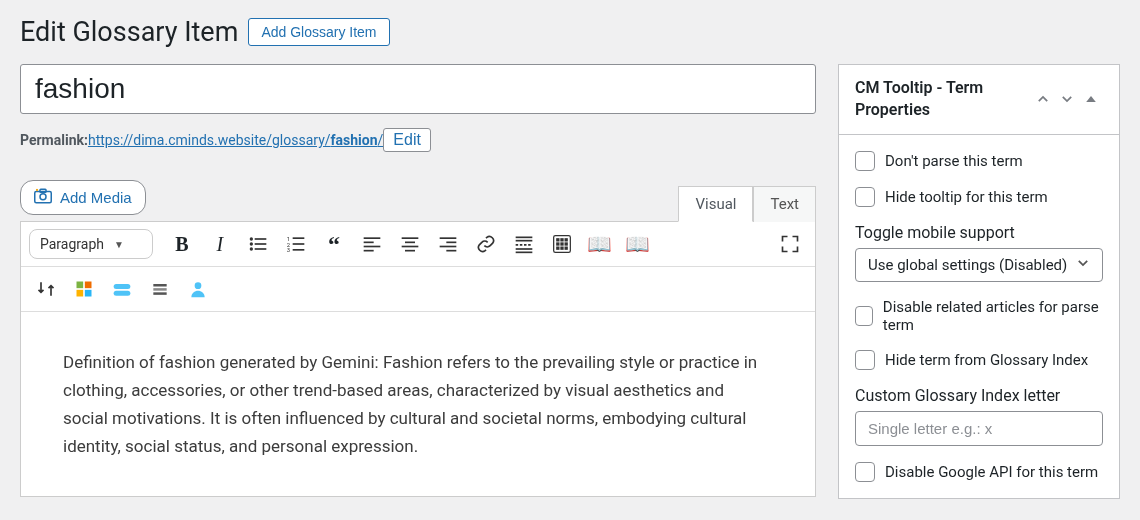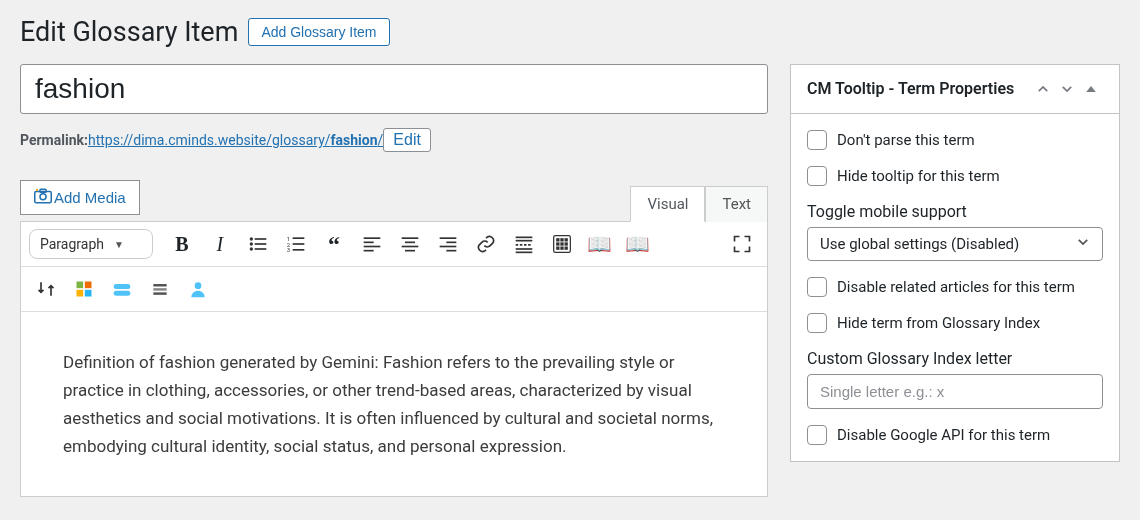--- a/index.html
+++ b/index.html
@@ -19,21 +19,21 @@
     border: 1px solid #2271b1;
     color: #2271b1;
     background: #fff;
     border-radius: 3px;
     padding: 5px 12px;
     font-size: 14px;
     cursor: pointer;
   }
   .columns { display: flex; gap: 22px; }
   .main { flex: 1; min-width: 0; }
-  .side { width: 330px; }
+  .side { width: 282px; }
   .title-input {
     width: 100%;
     border: 1px solid #8c8f94;
     background: #fff;
     font-size: 28px;
     padding: 8px 14px;
     border-radius: 3px;
     outline: none;
     color: #1d2327;
   }
@@ -54,25 +54,25 @@
     padding: 2px 9px;
     font-size: 16px;
     cursor: pointer;
   }
   .media-row { margin-top: 28px; display: flex; }
   .add-media-btn {
     border: 1px solid #8c8f94;
     background: #fff;
     color: #2271b1;
     padding: 7px 13px;
-    border-radius: 0;
+    border-radius: 13px;
     font-size: 15px;
     display: inline-flex;
     align-items: center;
-    gap: 2px;
+    gap: 8px;
     cursor: pointer;
   }
   .camera-icon { width: 18px; height: 16px; display: inline-block; }
   .tabs-row { display: flex; justify-content: flex-end; margin-top: -30px; }
   .tab {
     border: 1px solid #ccc;
     border-bottom: none;
     padding: 8px 16px;
     font-size: 15px;
     color: #555;
@@ -355,21 +355,21 @@
           <span class="field-label">Toggle mobile support</span>
           <div class="select-wrap">
             <span>Use global settings (Disabled)</span>
             <span><svg width="14" height="14" viewBox="0 0 20 20">
                   <path d="M4 7l6 6 6-6" fill="none" stroke="#555" stroke-width="2.5"></path>
                 </svg></span>
           </div>
         </div>
         <label class="check-row">
           <input type="checkbox" style="">
-          <span>Disable related articles for this term</span>
+          <span>Disable related articles for parse term</span>
         </label>
         <label class="check-row">
           <input type="checkbox" style="">
           <span>Hide term from Glossary Index</span>
         </label>
         <div>
           <span class="field-label">Custom Glossary Index letter</span>
           <input class="text-input" type="text" placeholder="Single letter e.g.: x" style="">
         </div>
         <label class="check-row">

